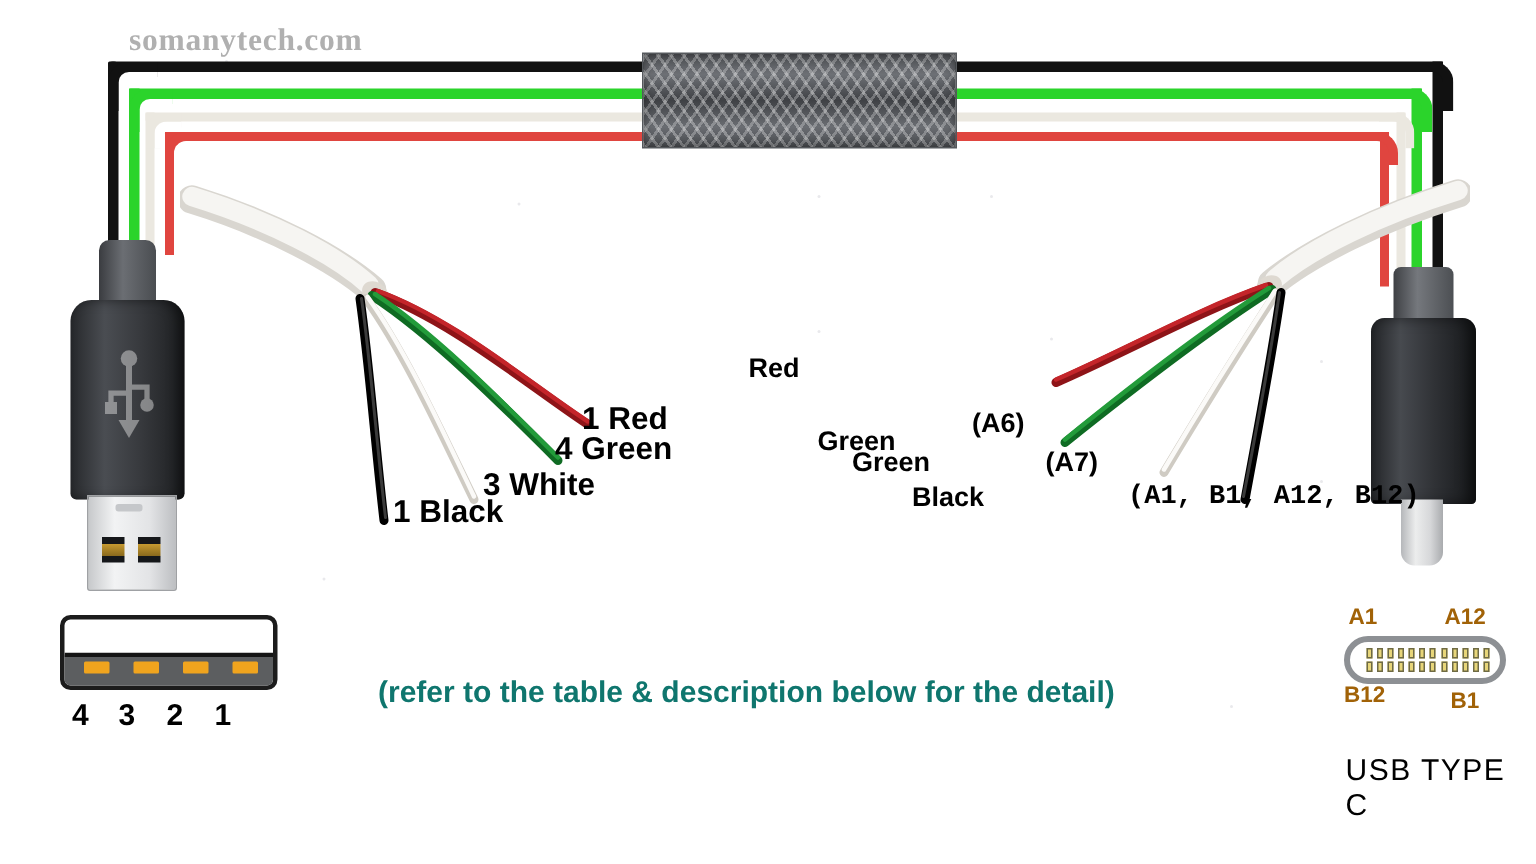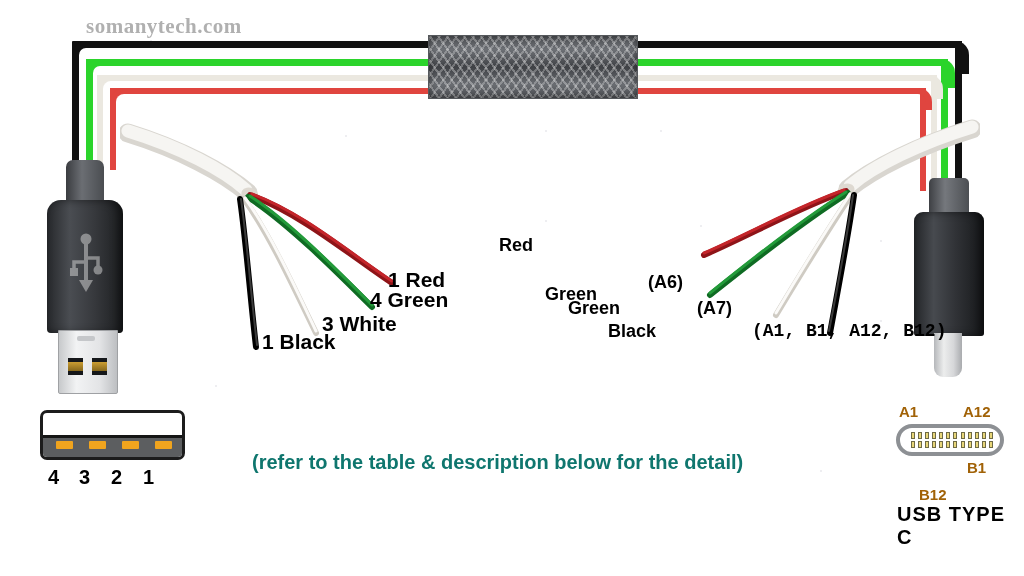--- a/index.html
+++ b/index.html
@@ -216,26 +216,26 @@
   #c-row-bot { top: 13px; }
   .c-pin {
     width: 4px; height: 7px;
     background: #e8d679;
     border: 1px solid #6e6a45;
     box-sizing: border-box;
   }
   .c-corner-label { font-size: 15px; font-weight: bold; color: #a16207; }
   #cA1  { left: 899px; top: 403px; }
   #cA12 { left: 963px; top: 403px; }
-  #cB12 { left: 896px; top: 486px; margin-left: 23px; }
+  #cB12 { left: 896px; top: 455px; }
   #cB1  { left: 967px; top: 459px; }
 
   #usbc-caption {
     left: 897px; top: 503px;
-    font-size: 20px; font-weight: bold; color: #000;
+    font-size: 20px; font-weight: normal; color: #000;
     letter-spacing: 1px;
   }
 
   .noise-dot {
     width: 2px; height: 2px; background: #e9e9ec; border-radius: 50%;
   }
 </style>
 </head>
 <body>
 

